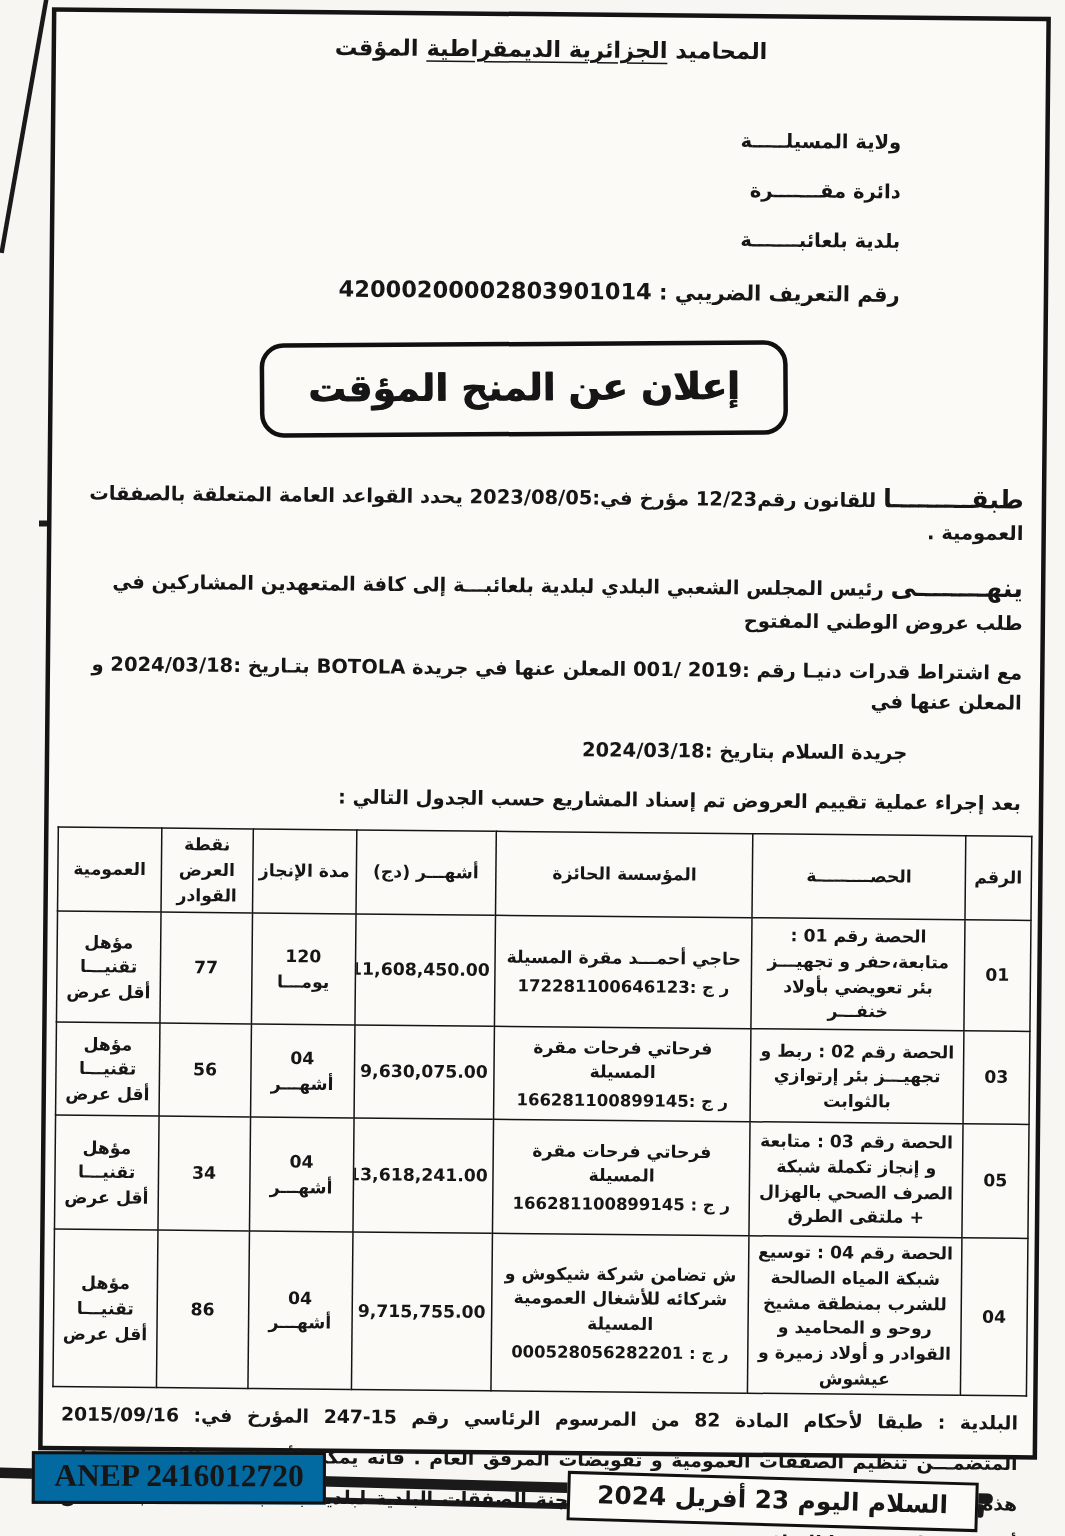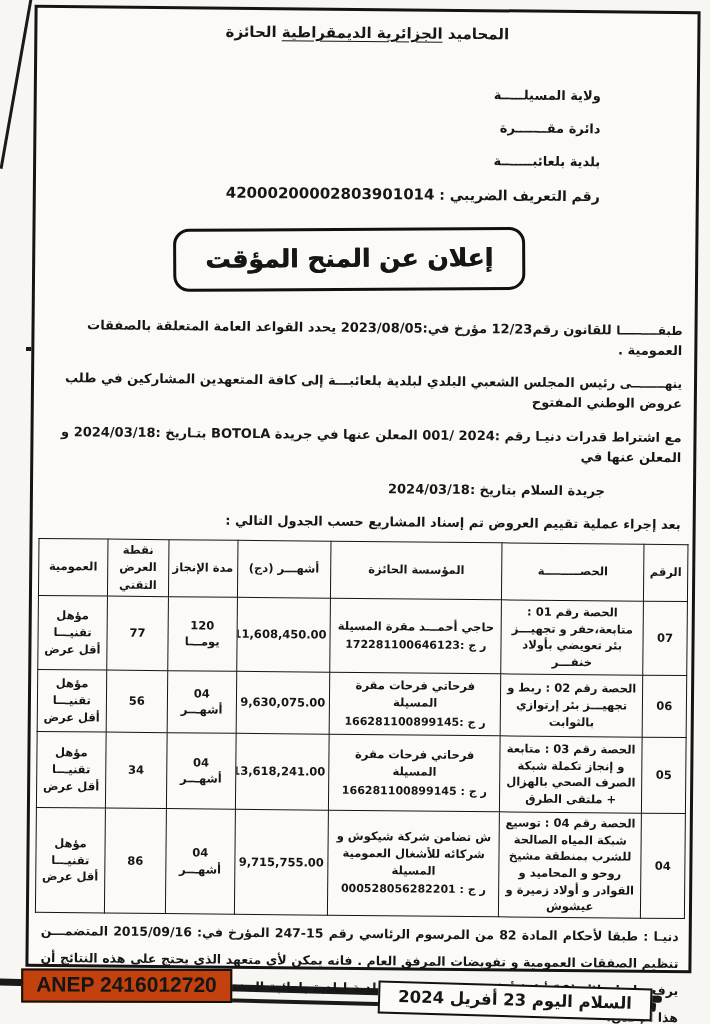--- a/index.html
+++ b/index.html
@@ -47,21 +47,21 @@
     text-shadow:0.6px 0 0 #141414;
   }
   
   .body-text{direction:rtl;text-align:right;padding:0 12px 0 10px;font-size:13px;font-weight:bold;}
   .body-text p{margin:0;line-height:1.55;}
   .p1{margin-top:27px !important;}
   .p2{margin-top:13px !important;}
   .p3{margin-top:13px !important;}
   .p4{margin-top:14px !important;padding-right:76px;}
   .p5{margin-top:13px !important;}
-  .lead{font-size:12px;font-weight:bold;}
+  .lead{font-size:17px;font-weight:bold;}
   
   table.award{
     width:calc(100% - 10px);margin:9px 4px 0 6px;border-collapse:collapse;
     direction:rtl;table-layout:fixed;background:#fbfaf7;
   }
   table.award th,table.award td{
     border:1.6px solid #141414;text-align:center;vertical-align:middle;
     font-weight:bold;padding:2px 3px;overflow:hidden;
   }
   table.award th{font-size:11.5px;line-height:1.5;}
@@ -75,22 +75,22 @@
   .td-amt{font-size:12px;}
   .nowrap{white-space:nowrap;margin-top:16px;}
   
   .footnote{
     direction:rtl;text-align:justify;padding:0 10px 0 12px;margin-top:5px;
     font-size:12.5px;font-weight:bold;line-height:2.15;
   }
   
   .anep-box{
     position:absolute;left:-7px;bottom:-25px;border:2.5px solid #111;
-    background:#c2410c;padding:2px 13px 4px;
-    font-family:Liberation Sans, sans-serif;font-size:21px;font-weight:bold;
+    background:#0369a1;padding:2px 13px 4px;
+    font-family:Liberation Serif, serif;font-size:21px;font-weight:bold;
     transform:rotate(-0.4deg);white-space:nowrap;
   }
   .date-box{
     position:absolute;right:36px;bottom:-36px;border:2.5px solid #111;
     background:#fcfbf8;padding:4px 18px 6px;direction:rtl;
     font-size:16.5px;font-weight:bold;transform:rotate(1.1deg);white-space:nowrap;
   }
 </style>
 </head>
 <body>
@@ -100,21 +100,21 @@
 <div class="art art-bar1"></div>
 <div class="art art-bar2"></div>
 <div class="art art-blob"></div>
 
 <div class="frame">
   <div class="inner">
 
     <div class="republic">
       <span>المحاميد</span>
       <span class="u">الجزائرية  الديمقراطية</span>
-      <span>الحائزة</span>
+      <span>المؤقت</span>
     </div>
 
     <div class="agency">
       <div class="agency-line">ولاية المسيلـــــة</div>
       <div class="agency-line">دائرة مقـــــــرة</div>
       <div class="agency-line">بلدية بلعائبـــــــة</div>
     </div>
 
     <div class="tax-line">
       <span>رقم التعريف الضريبي :</span>
@@ -128,21 +128,21 @@
     <div class="body-text">
       <p class="p1">
         <span class="lead">طبقـــــــــا</span>
         <span>للقانون رقم12/23 مؤرخ في:2023/08/05 يحدد القواعد العامة المتعلقة بالصفقات العمومية .</span>
       </p>
       <p class="p2">
         <span class="lead">ينهــــــــى</span>
         <span>رئيس المجلس الشعبي البلدي لبلدية بلعائبـــة إلى كافة المتعهدين المشاركين في طلب عروض الوطني المفتوح</span>
       </p>
       <p class="p3">
-        <span>مع اشتراط قدرات دنيـا رقم :</span><span dir="ltr">001/ 2024</span>
+        <span>مع اشتراط قدرات دنيـا رقم :</span><span dir="ltr">001/ 2019</span>
         <span>المعلن عنها في جريدة BOTOLA بتـاريخ :2024/03/18 و المعلن عنها في</span>
       </p>
       <p class="p4">جريدة السلام  بتاريخ :2024/03/18</p>
       <p class="p5">بعد إجراء عملية تقييم العروض تم إسناد المشاريع حسب الجدول التالي :</p>
     </div>
 
     <table class="award">
       <colgroup>
         <col class="c-num">
           <col class="c-lot">
@@ -152,42 +152,42 @@
           <col class="c-score">
           <col class="c-note">
       </colgroup>
       <thead>
         <tr class="hrow">
           <th>الرقم</th>
           <th>الحصـــــــــة</th>
           <th>المؤسسة الحائزة</th>
           <th class="nowrap">أشهـــر (دج)</th>
           <th class="nowrap">مدة الإنجاز</th>
-          <th>نقطة العرض التقني</th>
+          <th>نقطة العرض القوادر</th>
           <th>العمومية</th>
         </tr>
       </thead>
       <tbody>
         <tr class="r1">
-          <td>07</td>
+          <td>01</td>
           <td>الحصة رقم 01 : متابعة،حفر و تجهيـــز بئر تعويضي بأولاد خنفـــر</td>
           <td class="td-co">
             <div>حاجي أحمـــد مقرة المسيلة</div>
             <div class="rc">ر ج :172281100646123</div>
           </td>
           <td class="td-amt">11,608,450.00</td>
           <td><span dir="ltr">120 يومـــا</span></td>
           <td>77</td>
           <td>
             <div>مؤهل تقنيـــا</div>
             <div>أقل عرض</div>
           </td>
         </tr>
         <tr class="r2">
-          <td>06</td>
+          <td>03</td>
           <td>الحصة رقم 02 : ربط و تجهيـــز بئر إرتوازي بالثوابت</td>
           <td class="td-co">
             <div>فرحاتي فرحات مقرة المسيلة</div>
             <div class="rc">ر ج :166281100899145</div>
           </td>
           <td class="td-amt">9,630,075.00</td>
           <td><span dir="ltr">04 أشهـــر</span></td>
           <td>56</td>
           <td>
             <div>مؤهل تقنيـــا</div>
@@ -221,21 +221,21 @@
           <td>86</td>
           <td>
             <div>مؤهل تقنيـــا</div>
             <div>أقل عرض</div>
           </td>
         </tr>
       </tbody>
     </table>
 
     <div class="footnote">
-      <span>دنيـا :</span>
+      <span>البلدية :</span>
       <span>طبقا لأحكام المادة 82 من المرسوم الرئاسي رقم 15-247 المؤرخ في: 2015/09/16 المتضمـــن تنظيم الصفقات العمومية و تفويضات المرفق العام . فانه يمكن لأي متعهد الذي يحتج على هذه النتائج أن يرفع طعنا خلال (10 أيام) أمام لجنة الصفقات البلدية لبلدية بلعائبة المختصة ابتداءا من أول تاريخ لصدور هذا الإعلان.</span>
     </div>
 
     <div class="anep-box">ANEP 2416012720</div>
     <div class="date-box">السلام اليوم 23 أفريل 2024</div>
 
   </div>
 </div>
 
 </body></html>

